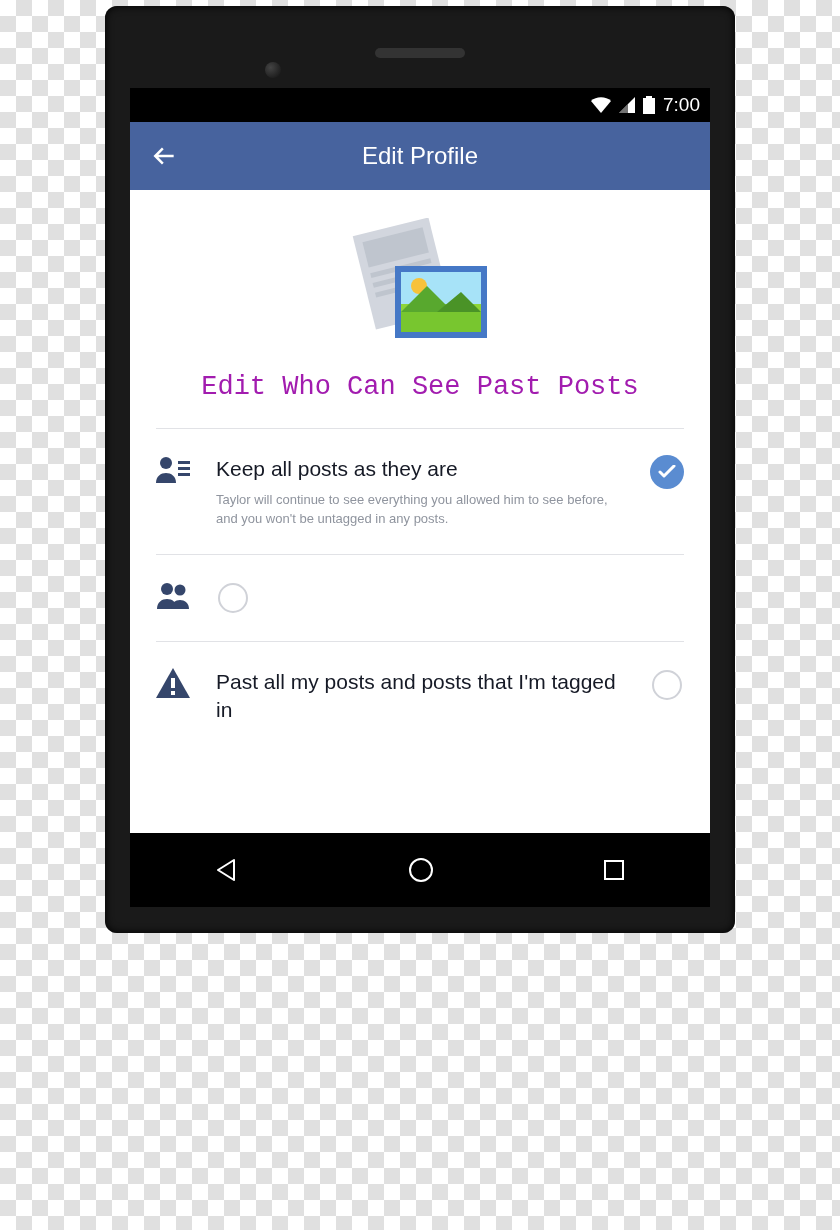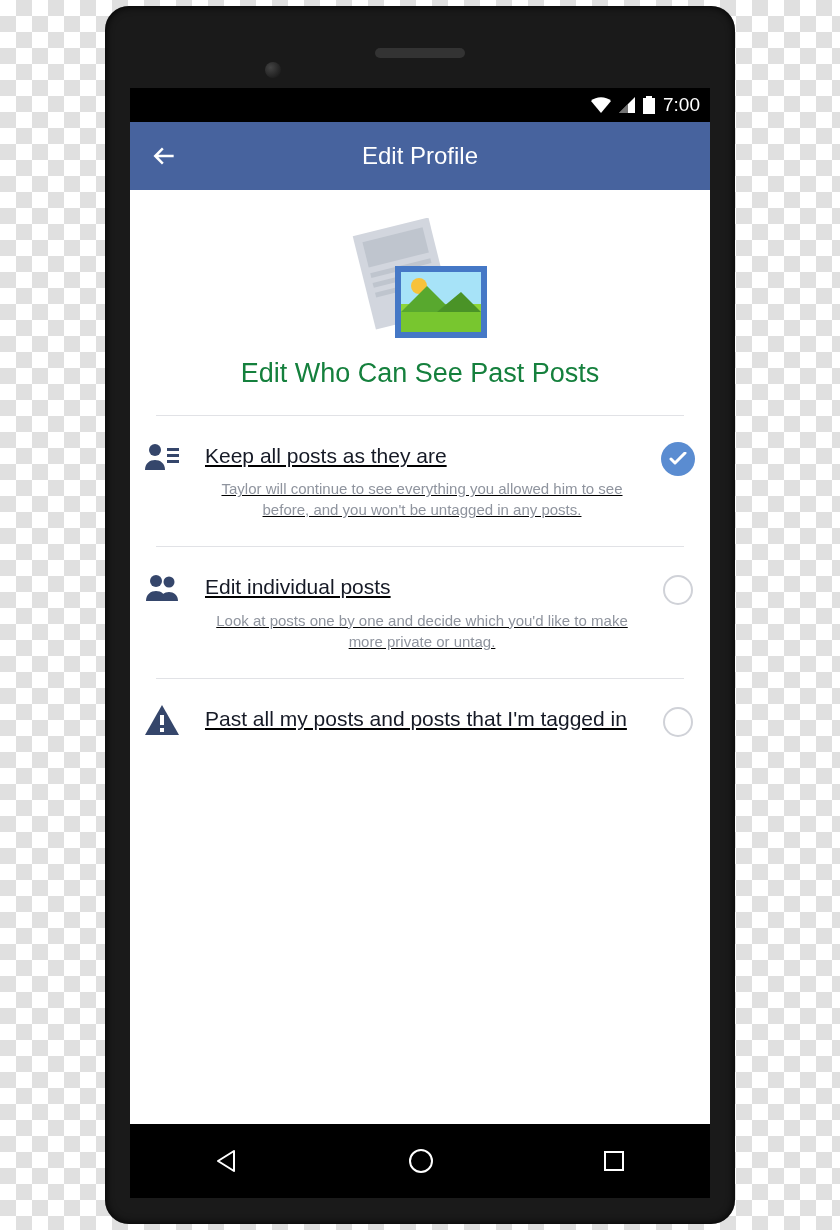--- a/index.html
+++ b/index.html
@@ -15,23 +15,23 @@
     background-size: 32px 32px;
     background-position: 0 0, 0 16px, 16px -16px, -16px 0px;
     background-color: #ffffff;
     position: relative;
   }
   .phone {
     position: absolute;
     left: 105px;
     top: 6px;
     width: 630px;
-    height: 1218px;
+    height: 927px;
     background: #1a1a1a;
-    border-radius: 24px;
+    border-radius: 12px;
     box-shadow: inset 0 0 8px #000;
   }
   .speaker {
     position: absolute;
     top: 42px; left: 50%; transform: translateX(-50%);
     width: 90px; height: 10px;
     background: #333; border-radius: 5px;
   }
   .camera {
     position: absolute;
@@ -79,52 +79,52 @@
     padding: 0;
   }
   .hero {
     display: flex;
     flex-direction: column;
     align-items: center;
     padding: 28px 0 26px;
   }
   .hero-art { width: 150px; height: 140px; position: relative; }
   .page-title {
-    color: #15803d;
+    color: #a21caf;
     font-size: 27px;
     font-weight: 400;
+    margin-top: 14px;
+    font-family: Liberation Mono, monospace;
   }
   .divider {
     height: 1px;
     background: #e1e2e6;
     margin: 0 26px;
   }
   .option {
     display: flex;
-    padding: 26px 15px;
+    padding: 26px 26px;
     gap: 22px;
-    text-decoration: underline;
   }
   .opt-icon {
     width: 38px;
     flex-shrink: 0;
     color: #35466b;
   }
   .opt-body { flex: 1; }
   .opt-title {
     color: #161a26;
     font-size: 21px;
     line-height: 1.35;
     margin-bottom: 8px;
   }
   .opt-desc {
     color: #8f949e;
-    font-size: 15px;
+    font-size: 13px;
     line-height: 1.4;
-    text-align: center;
   }
   .opt-radio {
     width: 34px; height: 34px;
     flex-shrink: 0;
     display: flex; align-items: center; justify-content: center;
   }
   .radio-ring {
     width: 30px; height: 30px; border-radius: 50%;
     border: 2px solid #d0d2d8;
   }
@@ -237,24 +237,20 @@
 
       <div class="option">
         <div class="opt-icon">
           <svg width="36" height="30" viewBox="0 0 36 30">
               <circle cx="11" cy="8" r="6" fill="#35466b"></circle>
               <path d="M1 28c0-7 5-10 10-10s10 3 10 10Z" fill="#35466b"></path>
               <circle cx="24" cy="9" r="5.5" fill="#35466b"></circle>
               <path d="M15 28c0-6 4.5-9 9-9s9 3 9 9Z" fill="#35466b"></path>
             </svg>
         </div>
-        <div class="opt-body">
-          <div class="opt-title">Edit individual posts</div>
-          <div class="opt-desc">Look at posts one by one and decide which you'd like to make more private or untag.</div>
-        </div>
         <div class="opt-radio">
           <div class="radio-ring"></div>
         </div>
       </div>
 
       <div class="divider"></div>
 
       <div class="option">
         <div class="opt-icon">
           <svg width="34" height="30" viewBox="0 0 34 30">

